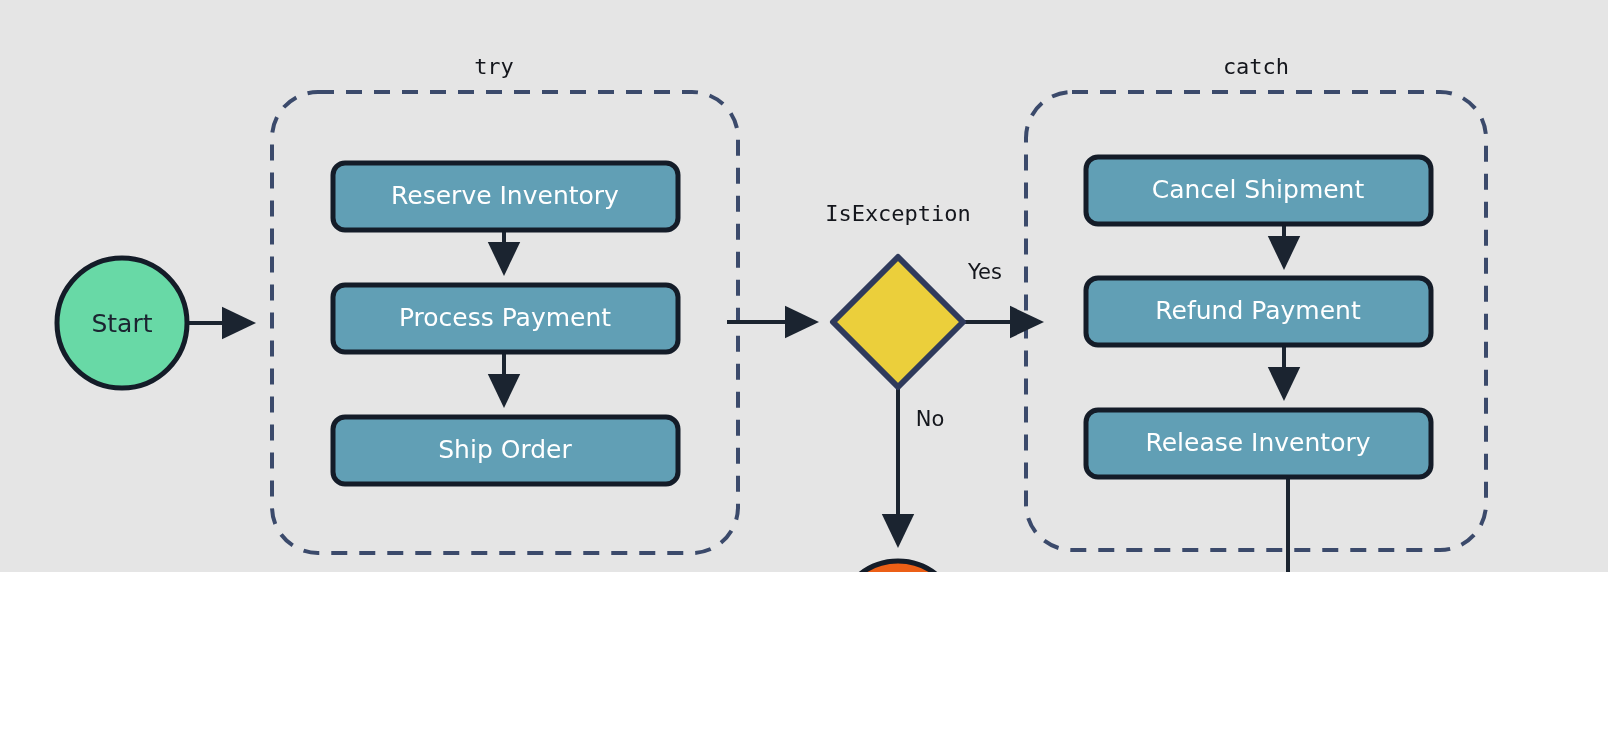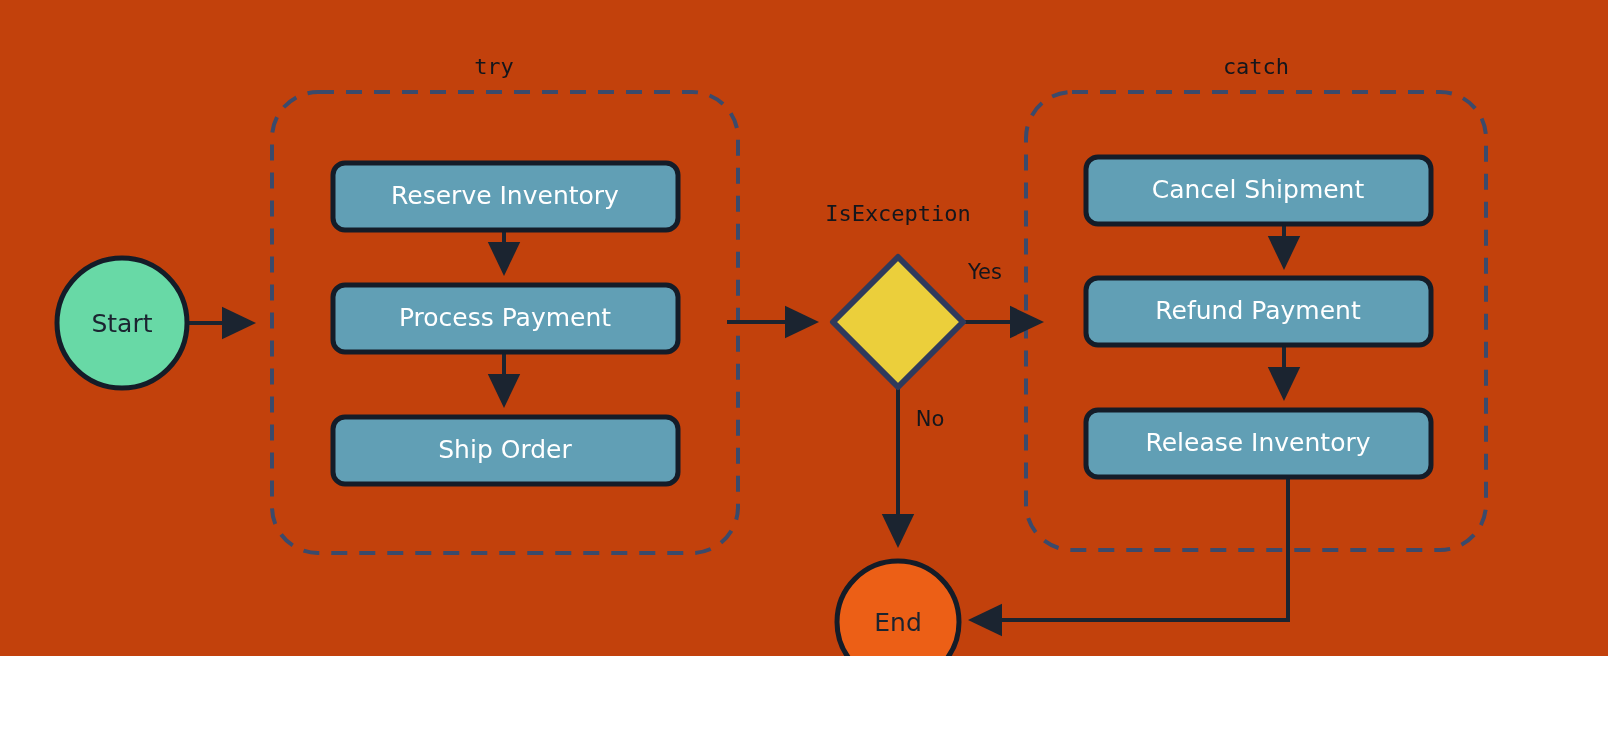--- a/index.html
+++ b/index.html
@@ -7,22 +7,22 @@
     margin: 0;
     padding: 0;
     background: #ffffff;
   }
   body {
     font-family: "DejaVu Sans", sans-serif;
   }
   #diagram-root {
     position: relative;
     width: 1608px;
-    height: 656px;
-    background: #c2410c;
+    height: 572px;
+    background: #e5e5e5;
     overflow: hidden;
   }
   svg#flow-svg {
     display: block;
     width: 1608px;
     height: 734px;
   }
   .node-label {
     font-family: "DejaVu Sans", sans-serif;
     font-size: 25px;

